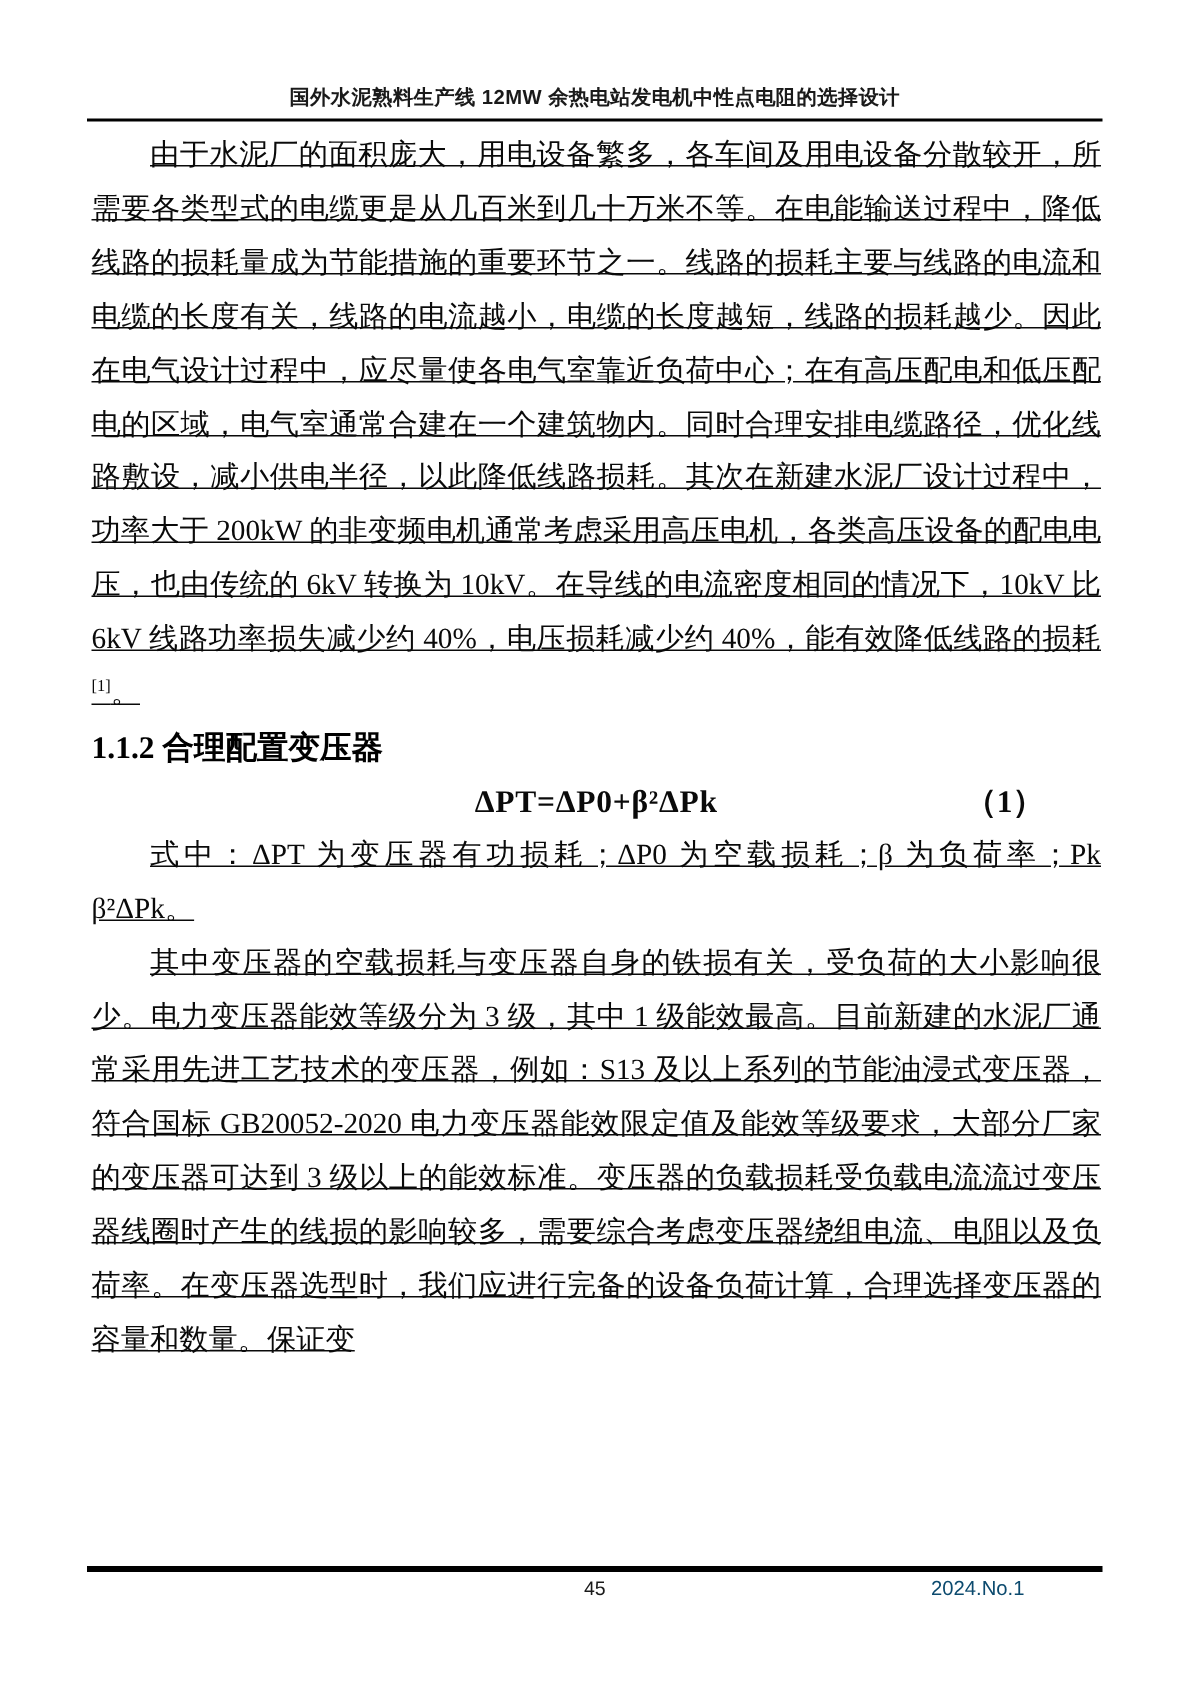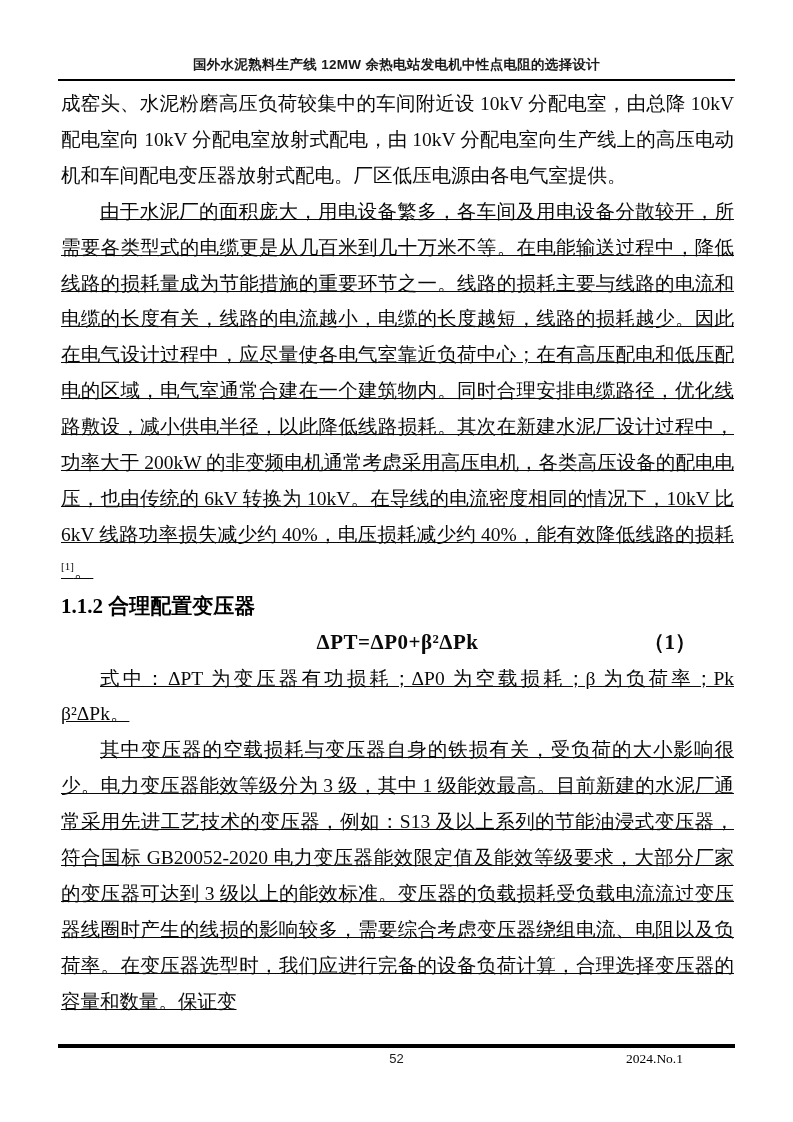--- a/index.html
+++ b/index.html
@@ -107,50 +107,49 @@
     width: 675px;
     text-align: center;
     font-family: "Liberation Sans", sans-serif;
     font-size: 13px;
     color: #1a1a1a;
   }
   .footer-issue {
     position: absolute;
     top: 1051px;
     right: 110px;
-    font-family: Liberation Serif, serif;
+    font-family: Liberation Sans, sans-serif;
     font-size: 13.5px;
-    color: #000000;
+    color: #0c4a6e;
   }
 </style>
 </head>
 <body>
 
 <div class="page">
 
   <div class="running-header">国外水泥熟料生产线 12MW 余热电站发电机中性点电阻的选择设计</div>
 
   <div class="header-rule"></div>
 
   <div class="body-text">
 
-    <p>成窑头、水泥粉磨高压负荷较集中的车间附近设 10kV 分配电室，由总降 10kV 配电室向 10kV 分配电室放射式配电，由 10kV 分配电室向生产线上的高压电动机和车间配电变压器放射式配电。厂区低压电源由各电气室提供。</p>
 
     <p class="par-indent"><span>由于水泥厂的面积庞大，用电设备繁多，各车间及用电设备分散较开，所需要各类型式的电缆更是从几百米到几十万米不等。在电能输送过程中，降低线路的损耗量成为节能措施的重要环节之一。线路的损耗主要与线路的电流和电缆的长度有关，线路的电流越小，电缆的长度越短，线路的损耗越少。因此在电气设计过程中，应尽量使各电气室靠近负荷中心；在有高压配电和低压配电的区域，电气室通常合建在一个建筑物内。同时合理安排电缆路径，优化线路敷设，减小供电半径，以此降低线路损耗。其次在新建水泥厂设计过程中，功率大于 200kW 的非变频电机通常考虑采用高压电机，各类高压设备的配电电压，也由传统的 6kV 转换为 10kV。在导线的电流密度相同的情况下，10kV 比 6kV 线路功率损失减少约 40%，电压损耗减少约 40%，能有效降低线路的损耗</span><sup class="cite">[1]</sup><span>。</span></p>
 
     <h2 class="section-heading">1.1.2 合理配置变压器</h2>
 
 
     <p class="formula-line"><span class="formula-expr">ΔPT=ΔP0+β²ΔPk</span><span class="formula-number">（1）</span></p>
 
     <p class="par-indent">式中：ΔPT 为变压器有功损耗；ΔP0 为空载损耗；β 为负荷率；Pk β²ΔPk。</p>
 
     <p class="par-indent">其中变压器的空载损耗与变压器自身的铁损有关，受负荷的大小影响很少。电力变压器能效等级分为 3 级，其中 1 级能效最高。目前新建的水泥厂通常采用先进工艺技术的变压器，例如：S13 及以上系列的节能油浸式变压器，符合国标 GB20052-2020 电力变压器能效限定值及能效等级要求，大部分厂家的变压器可达到 3 级以上的能效标准。变压器的负载损耗受负载电流流过变压器线圈时产生的线损的影响较多，需要综合考虑变压器绕组电流、电阻以及负荷率。在变压器选型时，我们应进行完备的设备负荷计算，合理选择变压器的容量和数量。保证变</p>
 
   </div>
 
   <div class="footer-rule"></div>
 
-  <div class="footer-page-number">52</div>
+  <div class="footer-page-number">45</div>
 
   <div class="footer-issue">2024.No.1</div>
 
 </div>
 
 </body></html>

